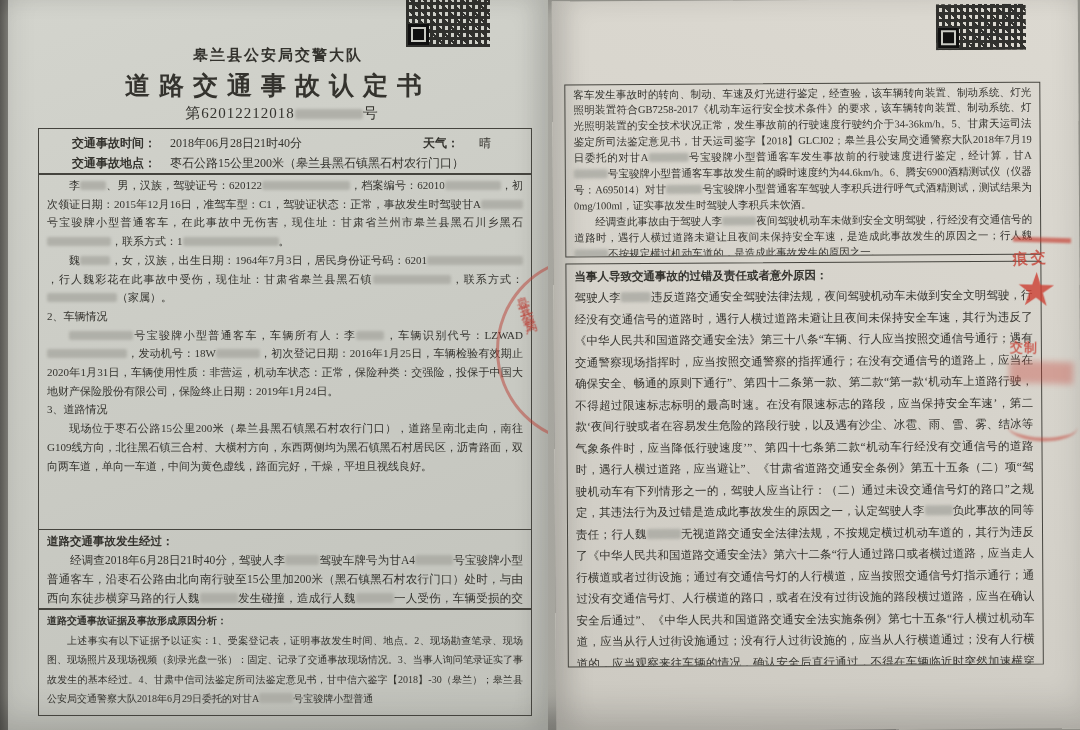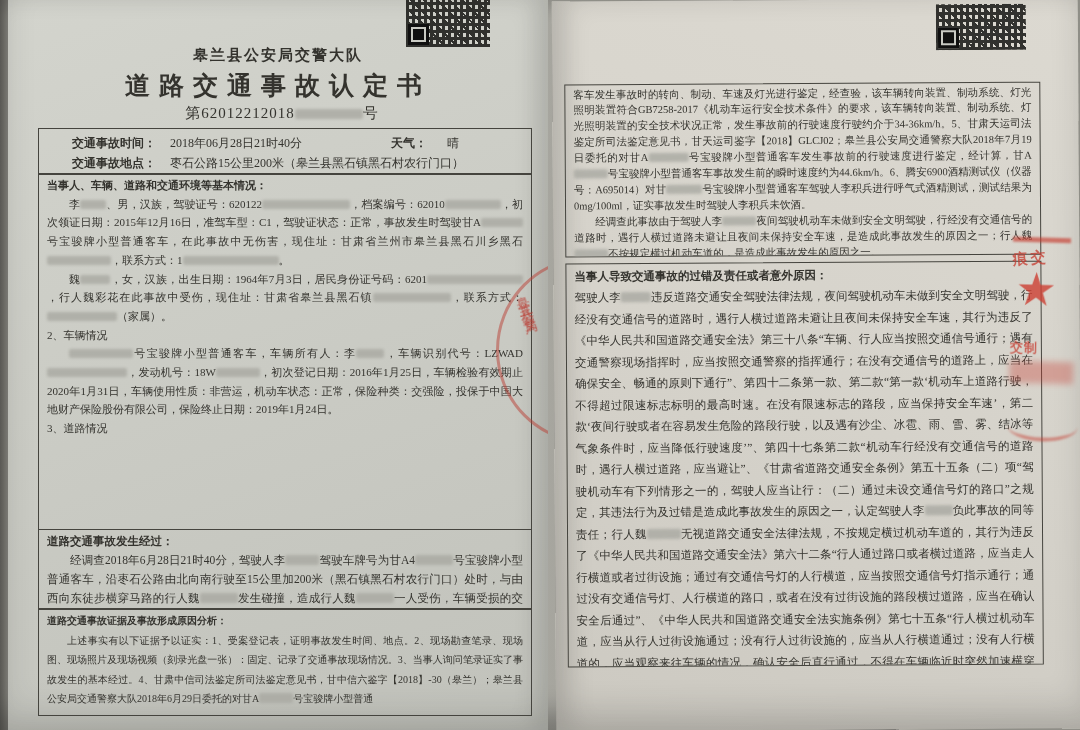--- a/index.html
+++ b/index.html
@@ -41,21 +41,21 @@
   
   .agency{margin-top:46px;text-align:center;font-size:15px;font-weight:bold;letter-spacing:2px;}
   .doc-title{margin-top:4px;text-align:center;font-size:25px;font-weight:bold;letter-spacing:9px;}
   .doc-number{margin-top:2px;text-align:center;font-size:15px;letter-spacing:1px;padding-left:8px;}
   
   .doc-body{margin:6px 16px 0 30px;}
   .box{border:1.5px solid #45443e;margin-top:-1.5px;padding:2px 8px;overflow:hidden;box-sizing:border-box;}
   .meta-box{height:47px;font-size:12px;padding-top:4px;padding-left:33px;}
   .meta-row{position:relative;height:20px;line-height:20px;white-space:nowrap;overflow:hidden;}
   .lbl{font-weight:bold;margin-right:14px;}
-  .weather{position:absolute;right:64px;top:0;font-family:Liberation Serif, serif;}
+  .weather{position:absolute;right:32px;top:0;font-family:Liberation Serif, serif;}
   .weather .lbl{margin-right:20px;}
   .basic-box{height:357px;font-size:11px;line-height:18.7px;}
   .h{font-weight:bold;}
   .sub{font-weight:normal;}
   p{margin:0;text-align:justify;}
   .ind{text-indent:2em;}
   .noind{text-indent:0;}
   .process-box{height:81px;font-size:11.5px;line-height:19px;}
   .evidence-box{height:108px;font-size:10px;line-height:19.5px;}
   
@@ -110,26 +110,26 @@
           <span class="weather">
             <span class="lbl">天气：</span><span>晴</span>
           </span>
         </div>
         <div class="meta-row">
           <span class="lbl">交通事故地点：</span><span>枣石公路15公里200米（皋兰县黑石镇黑石村农行门口）</span>
         </div>
       </div>
 
       <div class="box basic-box">
-        <div class="h">当事人、车辆、道路和交通环境等基本情况：</div>
         <p class="ind">李<span class="redact" style="width: 26px;"></span>、男，汉族，驾驶证号：620122<span class="redact" style="width: 88px;"></span>，档案编号：62010<span class="redact" style="width: 56px;"></span>，初次领证日期：2015年12月16日，准驾车型：C1，驾驶证状态：正常，事故发生时驾驶甘A<span class="redact" style="width: 42px;"></span>号宝骏牌小型普通客车，在此事故中无伤害，现住址：甘肃省兰州市皋兰县黑石川乡黑石<span class="redact" style="width: 64px;"></span>，联系方式：1<span class="redact" style="width: 96px;"></span>。</p>
         <p class="ind">魏<span class="redact" style="width: 30px;"></span>，女，汉族，出生日期：1964年7月3日，居民身份证号码：6201<span class="redact" style="width: 96px;"></span>，行人魏彩花在此事故中受伤，现住址：甘肃省皋兰县黑石镇<span class="redact" style="width: 78px;"></span>，联系方式：<span class="redact" style="width: 70px;"></span>（家属）。</p>
         <div class="sub">2、车辆情况</div>
         <p class="ind"><span class="redact" style="width: 64px;"></span>号宝骏牌小型普通客车，车辆所有人：李<span class="redact" style="width: 28px;"></span>，车辆识别代号：LZWAD<span class="redact" style="width: 80px;"></span>，发动机号：18W<span class="redact" style="width: 44px;"></span>，初次登记日期：2016年1月25日，车辆检验有效期止2020年1月31日，车辆使用性质：非营运，机动车状态：正常，保险种类：交强险，投保于中国大地财产保险股份有限公司，保险终止日期：2019年1月24日。</p>
         <div class="sub">3、道路情况</div>
+        <p class="ind">现场位于枣石公路15公里200米（皋兰县黑石镇黑石村农行门口），道路呈南北走向，南往G109线方向，北往黑石镇三合村、大横村方向，东西两侧均为黑石镇黑石村居民区，沥青路面，双向两车道，单向一车道，中间为黄色虚线，路面完好，干燥，平坦且视线良好。</p>
       </div>
 
       <div class="box process-box">
         <div class="h">道路交通事故发生经过：</div>
         <p class="ind">经调查2018年6月28日21时40分，驾驶人李<span class="redact" style="width: 34px;"></span>驾驶车牌号为甘A4<span class="redact" style="width: 38px;"></span>号宝骏牌小型普通客车，沿枣石公路由北向南行驶至15公里加200米（黑石镇黑石村农行门口）处时，与由西向东徒步横穿马路的行人魏<span class="redact" style="width: 38px;"></span>发生碰撞，造成行人魏<span class="redact" style="width: 38px;"></span>一人受伤，车辆受损的交通事故。</p>
       </div>
 
       <div class="box evidence-box">
         <div class="h">道路交通事故证据及事故形成原因分析：</div>
         <p class="ind">上述事实有以下证据予以证实：1、受案登记表，证明事故发生时间、地点。2、现场勘查笔录、现场图、现场照片及现场视频（刻录光盘一张）：固定、记录了交通事故现场情况。3、当事人询问笔录证实了事故发生的基本经过。4、甘肃中信司法鉴定所司法鉴定意见书，甘中信六鉴字【2018】-30（皋兰）；皋兰县公安局交通警察大队2018年6月29日委托的对甘A<span class="redact" style="width: 34px;"></span>号宝骏牌小型普通</p>

